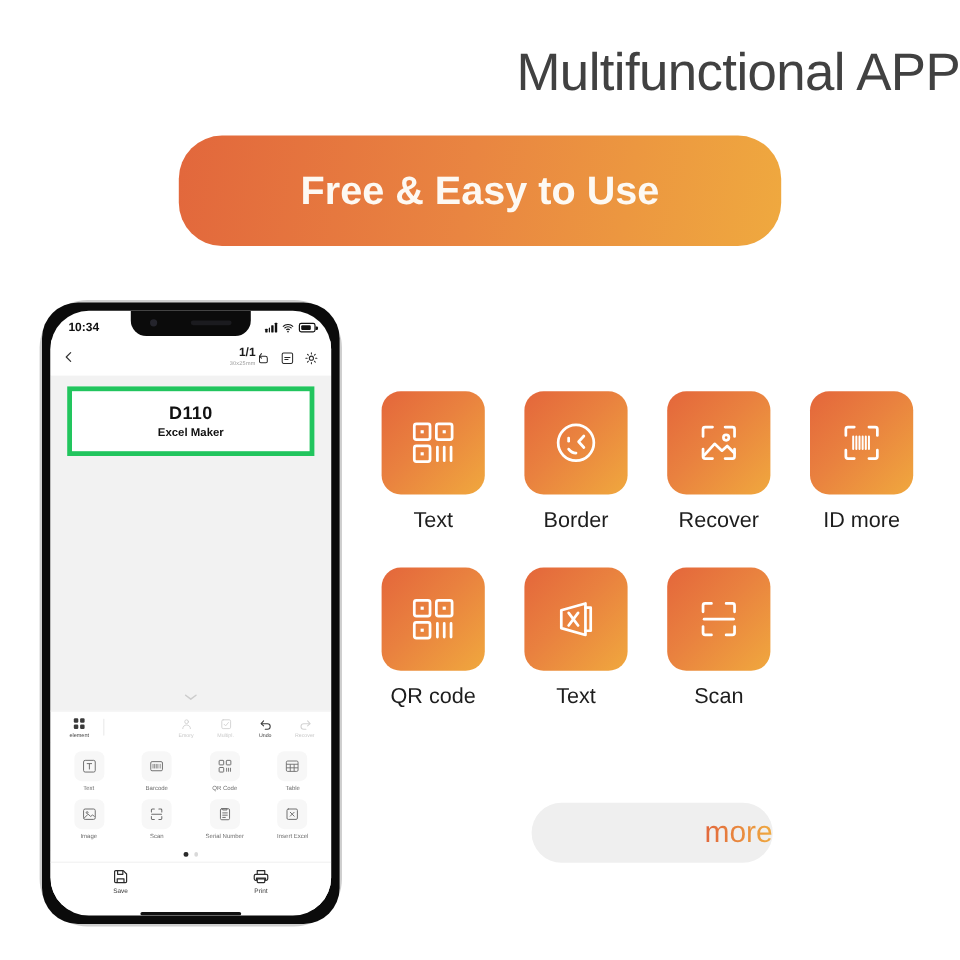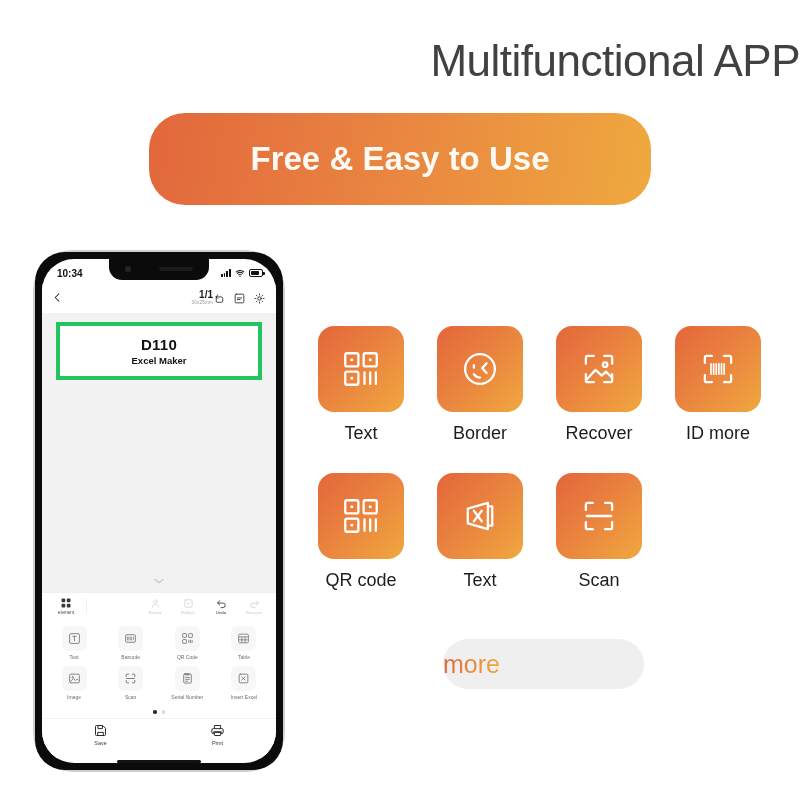--- a/index.html
+++ b/index.html
@@ -248,28 +248,28 @@
   .feat-label {
     margin-top: 11px;
     font-size: 18px;
     color: #1d1d1d;
     white-space: nowrap;
   }
 
   .more-btn {
     position: absolute;
     left: 443px;
-    top: 639px;
+    top: 669px;
     width: 201px;
     height: 50px;
     border-radius: 25px;
     background: #efefef;
     display: flex;
     align-items: center;
-    justify-content: flex-start;
+    justify-content: flex-end;
     border: none;
     cursor: pointer;
   }
   .more-text {
     font-size: 25px;
     background: linear-gradient(90deg, #e2673c 0%, #efa93f 100%);
     -webkit-background-clip: text;
     background-clip: text;
     color: transparent;
   }

